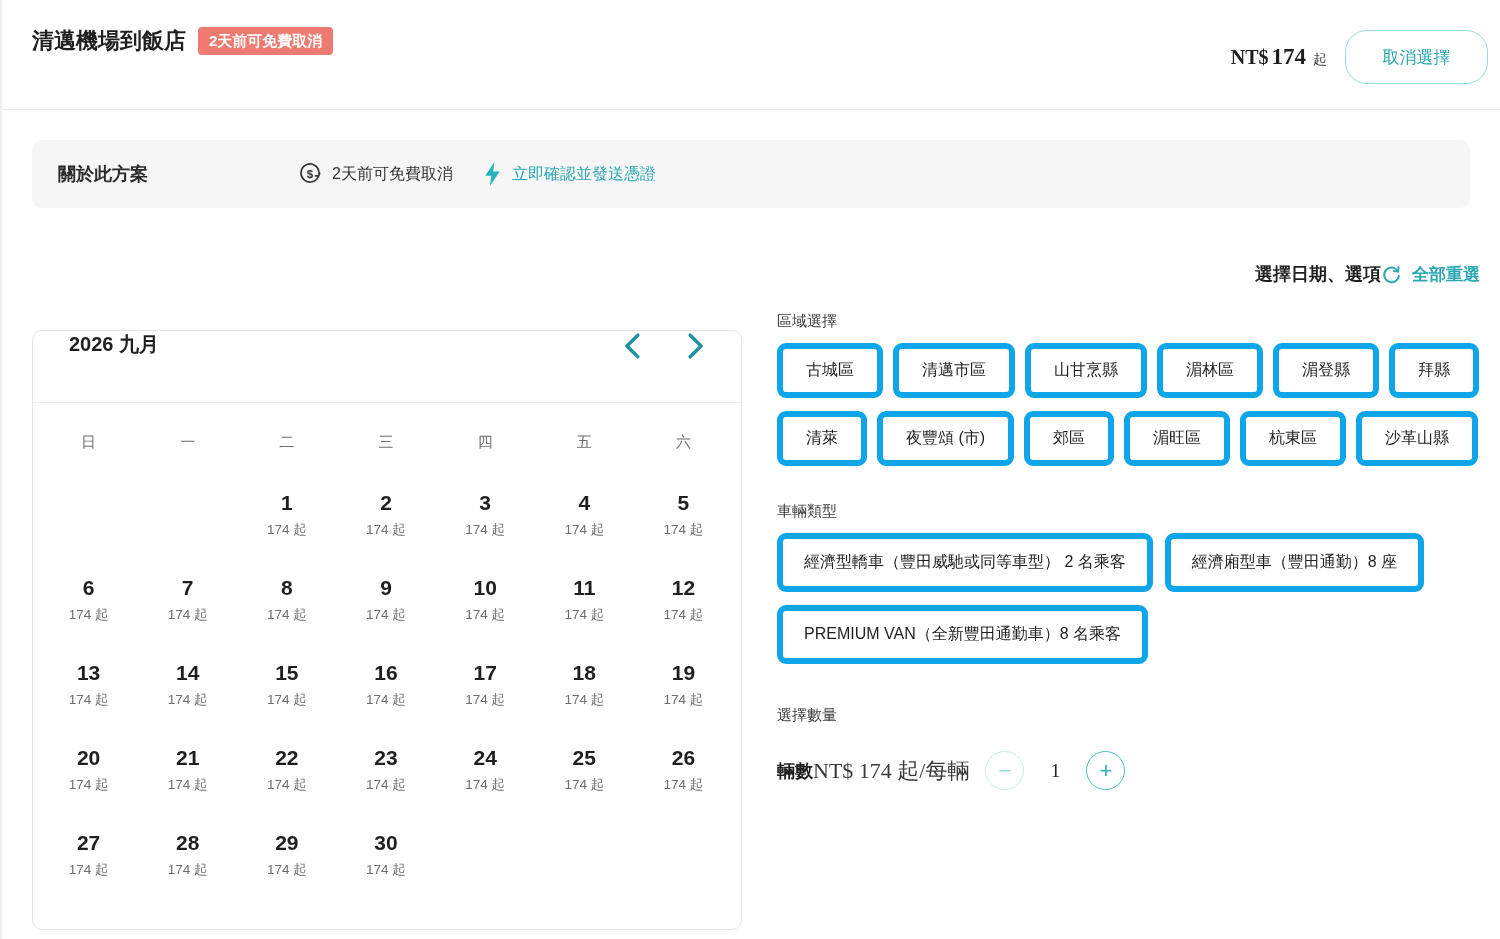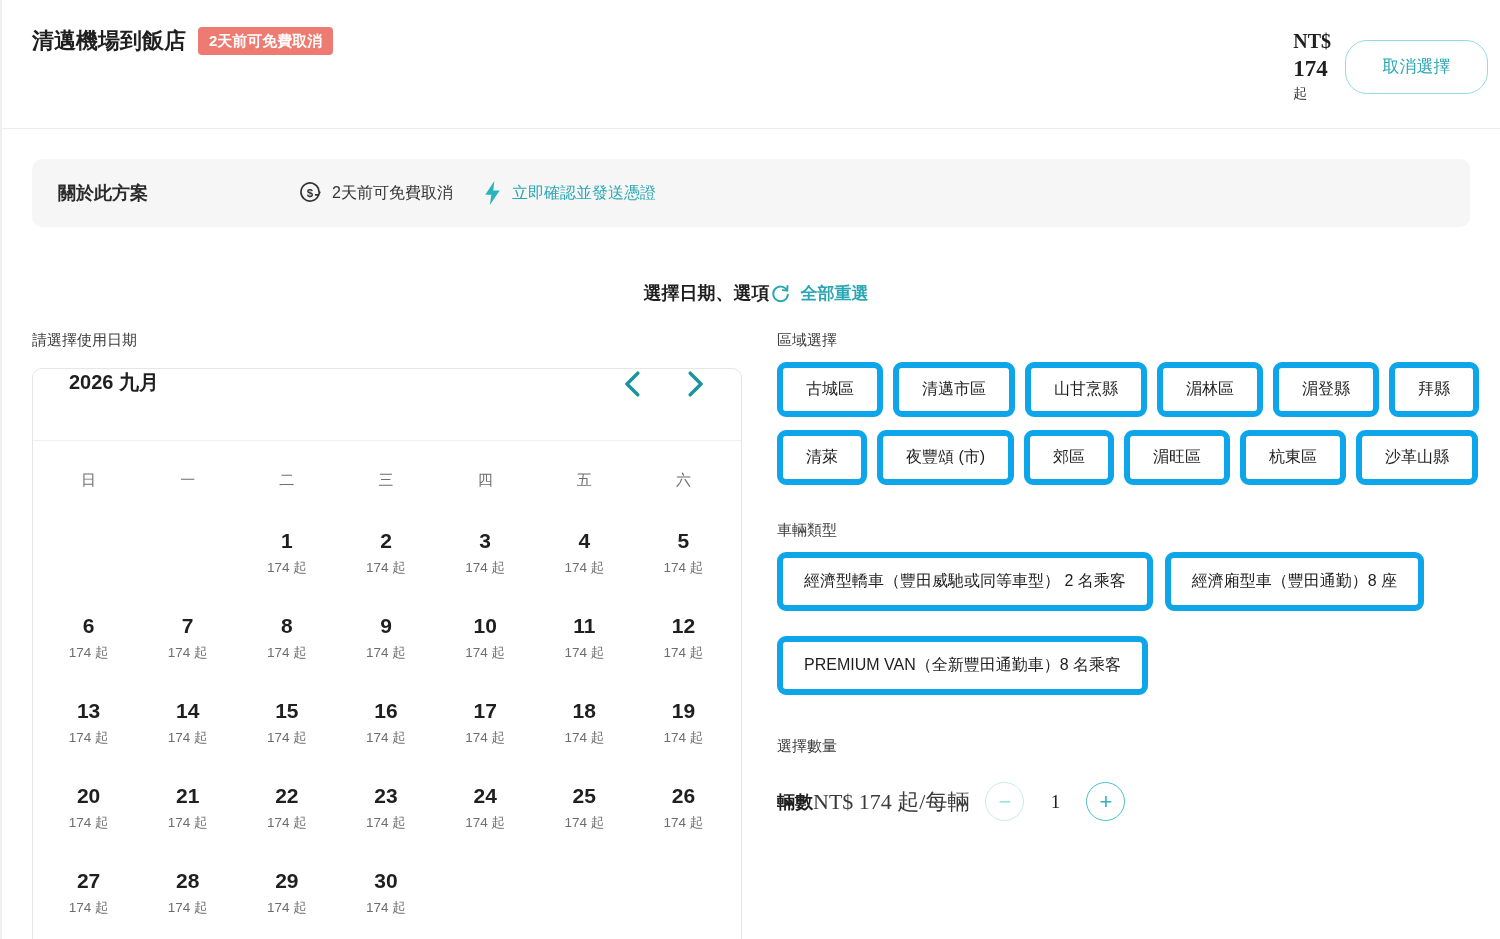--- a/index.html
+++ b/index.html
@@ -2,21 +2,21 @@
 <html><head>
 <meta charset="utf-8">
 <style>
   * { margin:0; padding:0; box-sizing:border-box; }
   html,body { width:1500px; height:939px; overflow:hidden; background:#fff; }
   body {
     font-family:"Liberation Sans","DejaVu Sans",sans-serif;
     color:#212121;
     border-left:2px solid #efefef;
   }
-  .serif { font-family:"Liberation Serif","DejaVu Serif",serif;flex-direction:column; }
+  .serif { font-family:"Liberation Serif","DejaVu Serif",serif; }
 
   
   .header { display:flex; justify-content:space-between; align-items:flex-start; padding:26px 12px 0 30px; }
   .title-row { display:flex; align-items:center; gap:12px; }
   .page-title { font-size:22px; font-weight:bold; color:#1f1f1f; }
   .badge { background:#ee7b71; color:#fff; font-size:15px; font-weight:bold; padding:4px 11px; border-radius:4px; line-height:20px; }
   .subtitle-row { display:flex; align-items:center; gap:14px; margin-top:19px; font-size:17px; color:#3d3d3d; }
   .header-right { display:flex; align-items:center; gap:18px; padding-top:4px; }
   .price { display:flex; align-items:baseline; gap:3px; }
   .price .cur { font-size:20px; font-weight:bold; color:#1f1f1f; }
@@ -30,21 +30,21 @@
   
   .about-bar { margin:30px 30px 0 30px; background:#f6f6f6; border-radius:10px; height:68px;
     display:flex; align-items:center; padding:0 26px; }
   .about-title { font-size:18px; font-weight:bold; color:#2b2b2b; }
   .feature { display:flex; align-items:center; gap:10px; font-size:16px; color:#333; }
   .feature.first { margin-left:150px; }
   .feature.second { margin-left:30px; }
   .feature .link { color:#2aa7b3; }
 
   
-  .section-head { display:flex; justify-content:center; align-items:center; margin:54px 20px 0 30px; }
+  .section-head { display:flex; justify-content:flex-end; align-items:center; margin:54px 20px 0 30px; }
   .section-title { font-size:18px; font-weight:bold; color:#1f1f1f; }
   .reset-btn { display:flex; align-items:center; gap:10px; background:none; border:none; cursor:pointer;
     color:#2aa7b3; font-size:17px; font-weight:bold; font-family:inherit; }
 
   
   .columns { display:flex; gap:35px; margin:26px 20px 0 30px; align-items:flex-start; }
   .left-col { width:710px; flex:none; }
   .right-col { flex:1; }
   .field-label { font-size:15px; color:#3c3c3c; }
 
@@ -58,21 +58,21 @@
   .cal-weekday { text-align:center; font-size:15px; color:#6e6e6e; padding-bottom:26px; }
   .cal-cell { height:85px; display:flex; flex-direction:column; align-items:center; padding-top:12px; cursor:pointer; }
   .cal-cell .num { font-size:21px; font-weight:bold; color:#1f1f1f; line-height:26px; }
   .cal-cell .dprice { font-size:13.5px; color:#6e6e6e; margin-top:5px; }
   .cal-blank { height:85px; }
 
   
   .chips { display:flex; flex-wrap:wrap; gap:13px 10px; margin-top:12px; }
   .chip { background:#fff; border:6px solid #0ea5e9; border-radius:9px; padding:11px 23px; font-size:16px;
     color:#1f1f1f; font-family:inherit; cursor:pointer; white-space:nowrap; }
-  .chips.vehicle { gap:25px 12px; }
+  .chips.vehicle { gap:13px 12px; }
   .chips.vehicle .chip { padding:13px 21px; }
   .label-vehicle { margin-top:36px; }
   .label-qty { margin-top:42px; }
 
   
   .qty-row { display:flex; justify-content:flex-start; align-items:center; margin-top:26px; }
   .qty-name { font-size:18px; font-weight:bold; color:#1f1f1f; }
   .qty-controls { display:flex; align-items:center; }
   .unit-price { font-size:22px; color:#3a3a3a; margin-right:16px; }
   .step-btn { width:39px; height:39px; border-radius:50%; background:#fff; font-size:22px; line-height:1;
@@ -138,21 +138,20 @@
           <path d="M20 3.5 L19.7 8.7 L14.6 8.1" stroke-linejoin="round"></path>
         </svg>
       </span>
       <span>全部重選</span>
     </button>
   </div>
 
   <div class="columns">
 
     <div class="left-col">
-      <div class="field-label">請選擇使用日期</div>
 
       <div class="calendar-card">
         <div class="cal-header">
           <span class="cal-month">2026 九月</span>
           <div class="cal-nav">
             <button aria-label="prev">
               <span>
                 <svg width="18" height="26" viewBox="0 0 12 18" fill="none" stroke="#1e93a0" stroke-width="2.4" stroke-linecap="round" stroke-linejoin="round">
                   <path d="M10 1.5 L2.5 9 L10 16.5"></path>
                 </svg>

